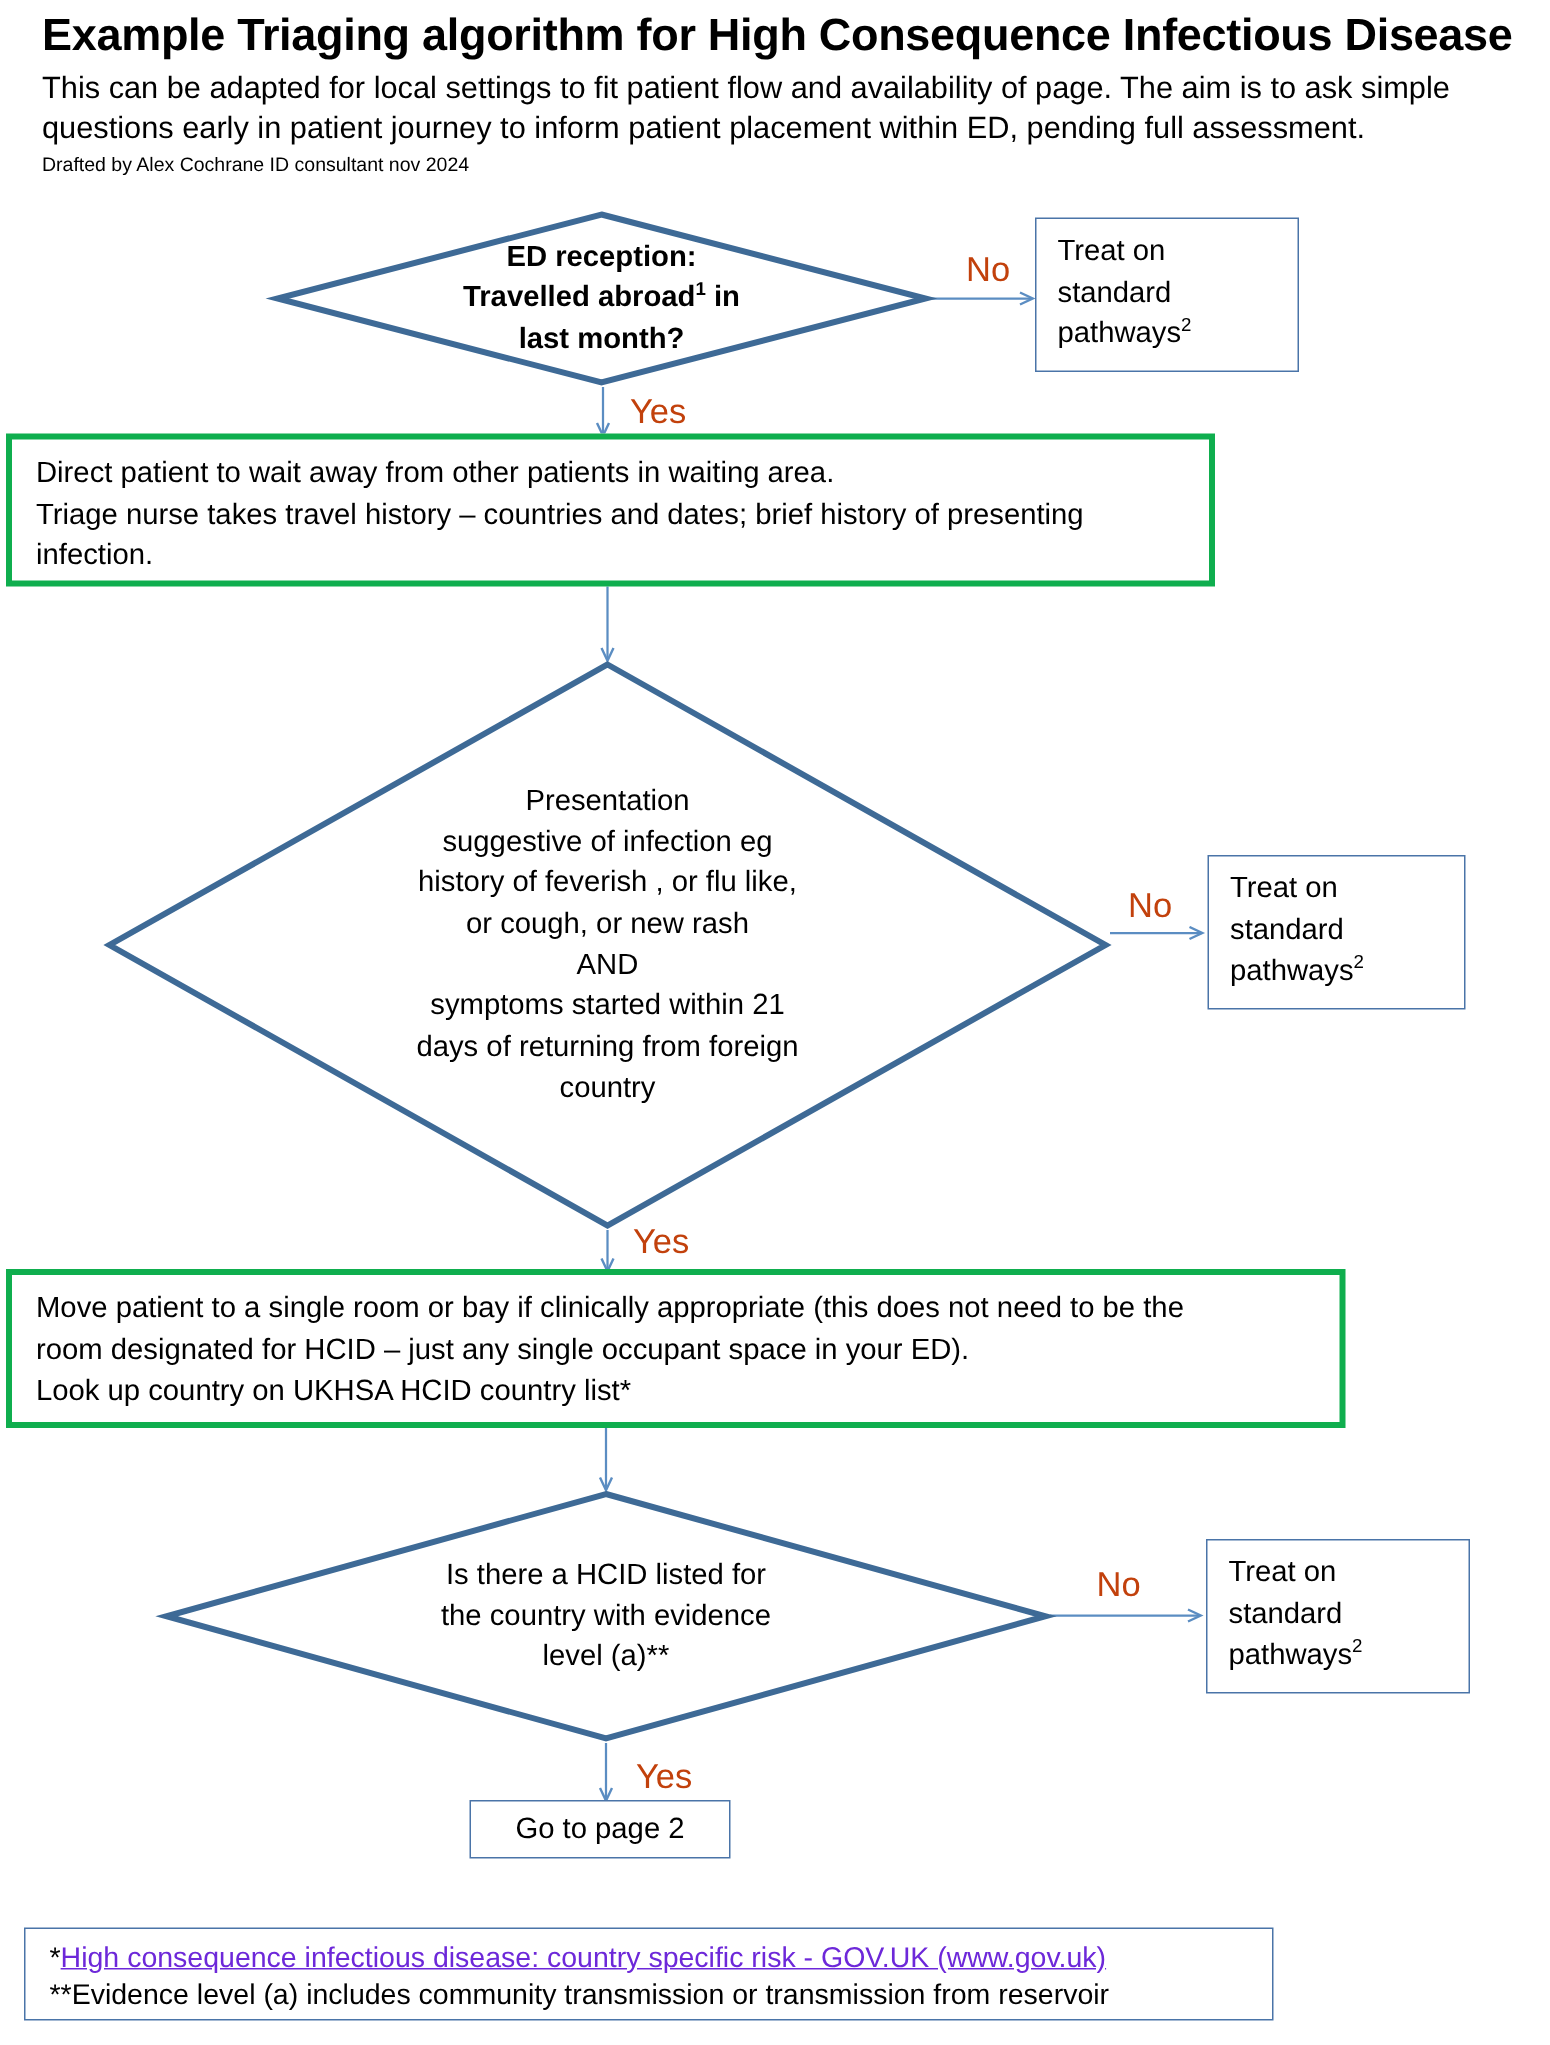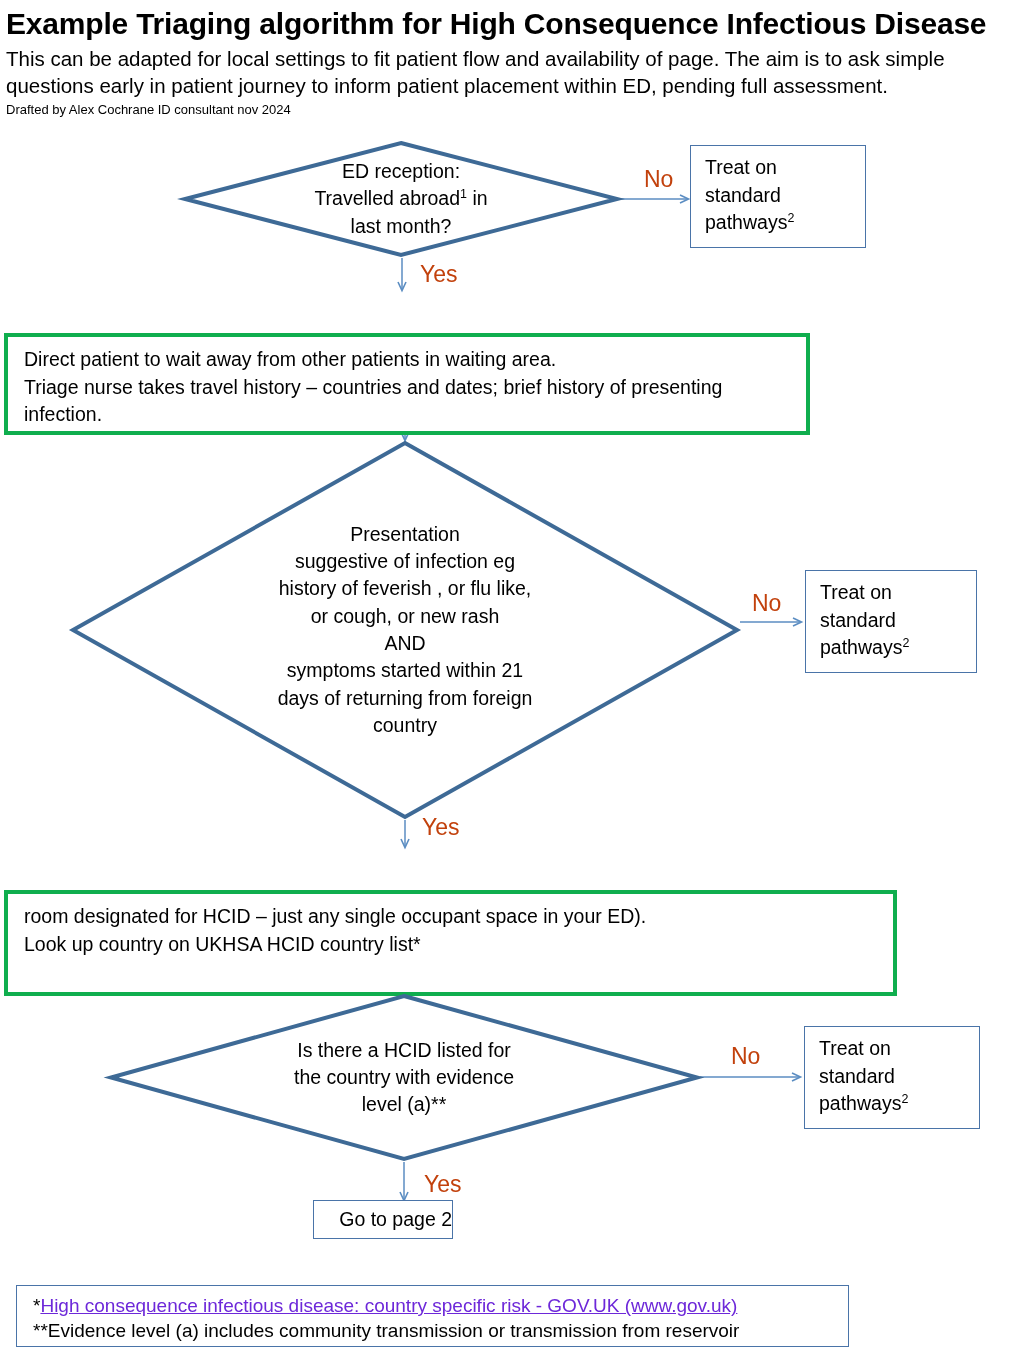--- a/index.html
+++ b/index.html
@@ -13,21 +13,21 @@
   }
   #page {
     position: relative;
     width: 1033px;
     height: 1363px;
     overflow: hidden;
     background: #ffffff;
   }
 
   
-  #header { position: absolute; left: 6px; top: 8px; width: 1000px; }
+  #header { position: absolute; left: 28px; top: 8px; width: 1000px; }
   #doc-title {
     font-size: 30px;
     font-weight: bold;
     letter-spacing: -0.2px;
     line-height: 1.08;
     white-space: nowrap;
   }
   #doc-subtitle {
     font-size: 20.5px;
     line-height: 1.28;
@@ -77,21 +77,20 @@
   .box .ln { white-space: nowrap; }
 
   .greenbox {
     position: absolute;
     box-sizing: border-box;
     background: #ffffff;
     border: 4.5px solid #0FAE4E;
     font-size: 19.5px;
     line-height: 1.42;
     padding: 9px 10px 9px 16px;
-    margin-top: 44px;
   }
   .greenbox .ln { white-space: nowrap; }
 
   .gobox {
     position: absolute;
     box-sizing: border-box;
     background: #ffffff;
     border: 1.6px solid #4A74A8;
     font-size: 19.5px;
     display: flex;
@@ -154,21 +153,21 @@
 
     <line x1="405" y1="820" x2="405" y2="847" stroke="#5B8DC2" stroke-width="1.5" marker-end="url(#av)"></line>
 
     <line x1="404" y1="952" x2="404" y2="993" stroke="#5B8DC2" stroke-width="1.5" marker-end="url(#av)"></line>
 
     <line x1="700" y1="1077" x2="800" y2="1077" stroke="#5B8DC2" stroke-width="1.5" marker-end="url(#av)"></line>
 
     <line x1="404" y1="1162" x2="404" y2="1200" stroke="#5B8DC2" stroke-width="1.5" marker-end="url(#av)"></line>
   </svg>
 
-  <div class="diamond-wrap" style="left:182px; top:140px; width:438px; height:118px;">
+  <div class="diamond-wrap" style="left:182px; top:140px; width:438px; height:118px;font-weight:bold;">
     <svg width="438" height="118" viewBox="0 0 438 118">
       <polygon points="219,3 435,59 219,115 3,59" fill="#ffffff" stroke="#3E6A96" stroke-width="4"></polygon>
     </svg>
     <div class="diamond-text">
       <div class="ln">ED reception:</div>
       <div class="ln"><span>Travelled abroad</span><sup>1</sup><span> in</span></div>
       <div class="ln">last month?</div>
     </div>
   </div>
 
@@ -206,20 +205,21 @@
   <div class="edge-label" style="left:752px; top:592px;">No</div>
   <div class="edge-label" style="left:422px; top:816px;">Yes</div>
 
   <div class="box" style="left:805px; top:570px; width:172px; height:103px;">
     <div class="ln">Treat on</div>
     <div class="ln">standard</div>
     <div class="ln"><span>pathways</span><sup>2</sup></div>
   </div>
 
   <div class="greenbox" style="left:4px; top:846px; width:893px; height:106px;">
+    <div class="ln">Move patient to a single room or bay if clinically appropriate (this does not need to be the</div>
     <div class="ln">room designated for HCID – just any single occupant space in your ED).</div>
     <div class="ln">Look up country on UKHSA HCID country list*</div>
   </div>
 
   <div class="diamond-wrap" style="left:108px; top:993px; width:592px; height:169px;">
     <svg width="592" height="169" viewBox="0 0 592 169">
       <polygon points="296,3 589,84.5 296,166 3,84.5" fill="#ffffff" stroke="#3E6A96" stroke-width="4"></polygon>
     </svg>
     <div class="diamond-text">
       <div class="ln">Is there a HCID listed for</div>
@@ -230,21 +230,21 @@
 
   <div class="edge-label" style="left:731px; top:1045px;">No</div>
   <div class="edge-label" style="left:424px; top:1173px;">Yes</div>
 
   <div class="box" style="left:804px; top:1026px; width:176px; height:103px;">
     <div class="ln">Treat on</div>
     <div class="ln">standard</div>
     <div class="ln"><span>pathways</span><sup>2</sup></div>
   </div>
 
-  <div class="gobox" style="left:313px; top:1200px; width:140px; height:39px;justify-content:flex-end;">
+  <div class="gobox" style="left:313px; top:1200px; width:174px; height:39px;">
     <span>Go to page 2</span>
   </div>
 
   <div class="footbox" style="left:16px; top:1285px; width:833px; height:62px;">
     <div><span>*</span><span class="footlink">High consequence infectious disease: country specific risk - GOV.UK (www.gov.uk)</span></div>
     <div class="footplain">**Evidence level (a) includes community transmission or transmission from reservoir</div>
   </div>
 
 </div>
 

